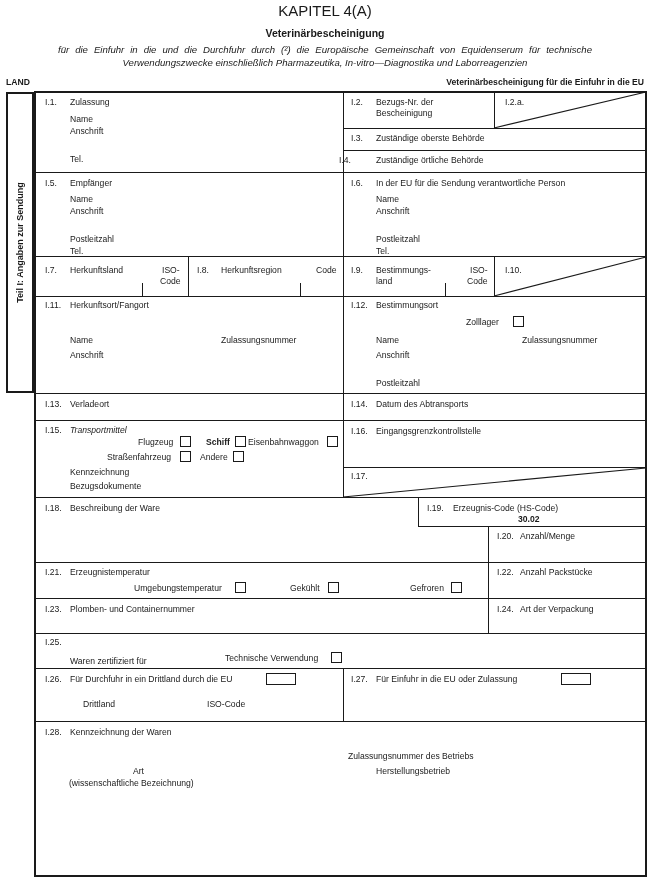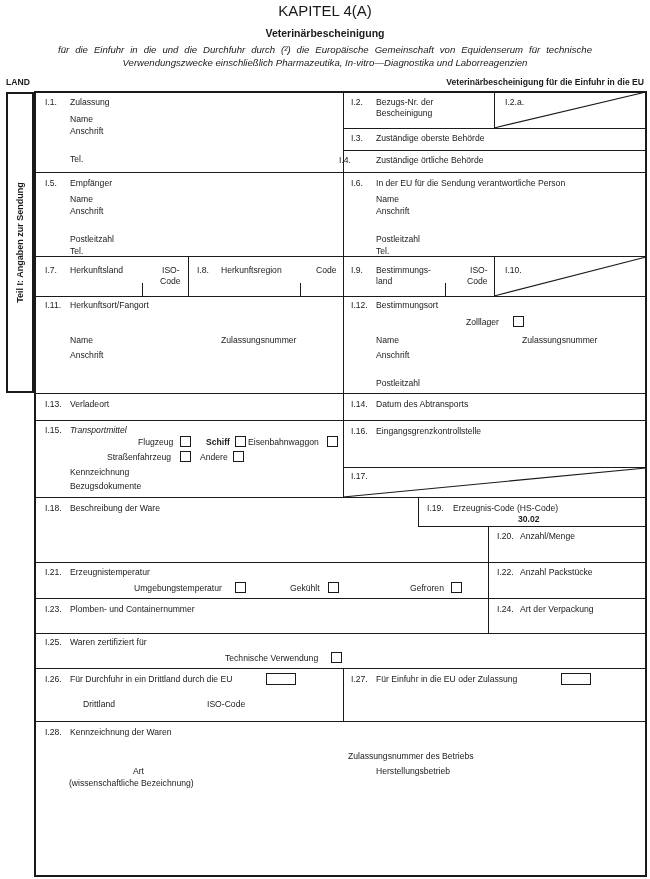--- a/index.html
+++ b/index.html
@@ -234,21 +234,21 @@
   <span class="lbl" style="left:45px; top:604px;">I.23.</span>
   <span class="lbl" style="left:70px; top:604px;">Plomben- und Containernummer</span>
 </div>
 <div>
   <span class="lbl" style="left:497px; top:604px;">I.24.</span>
   <span class="lbl" style="left:520px; top:604px;">Art der Verpackung</span>
 </div>
 
 <div>
   <span class="lbl" style="left:45px; top:637px;">I.25.</span>
-  <span class="lbl" style="left:70px; top:637px;">Waren zertifiziert für</span>
+  <span class="lbl" style="left:70px; top:656px;">Waren zertifiziert für</span>
   <span class="lbl" style="left:225px; top:653px;">Technische Verwendung</span>
   <span class="box" style="left:331px; top:652px;"></span>
 </div>
 
 <div>
   <span class="lbl" style="left:45px; top:674px;">I.26.</span>
   <span class="lbl" style="left:70px; top:674px;">Für Durchfuhr in ein Drittland durch die EU</span>
   <span class="wbox" style="left:266px; top:673px;"></span>
   <span class="lbl" style="left:70px; top:699px;margin-left:13px;">Drittland</span>
   <span class="lbl" style="left:207px; top:699px;">ISO-Code</span>

